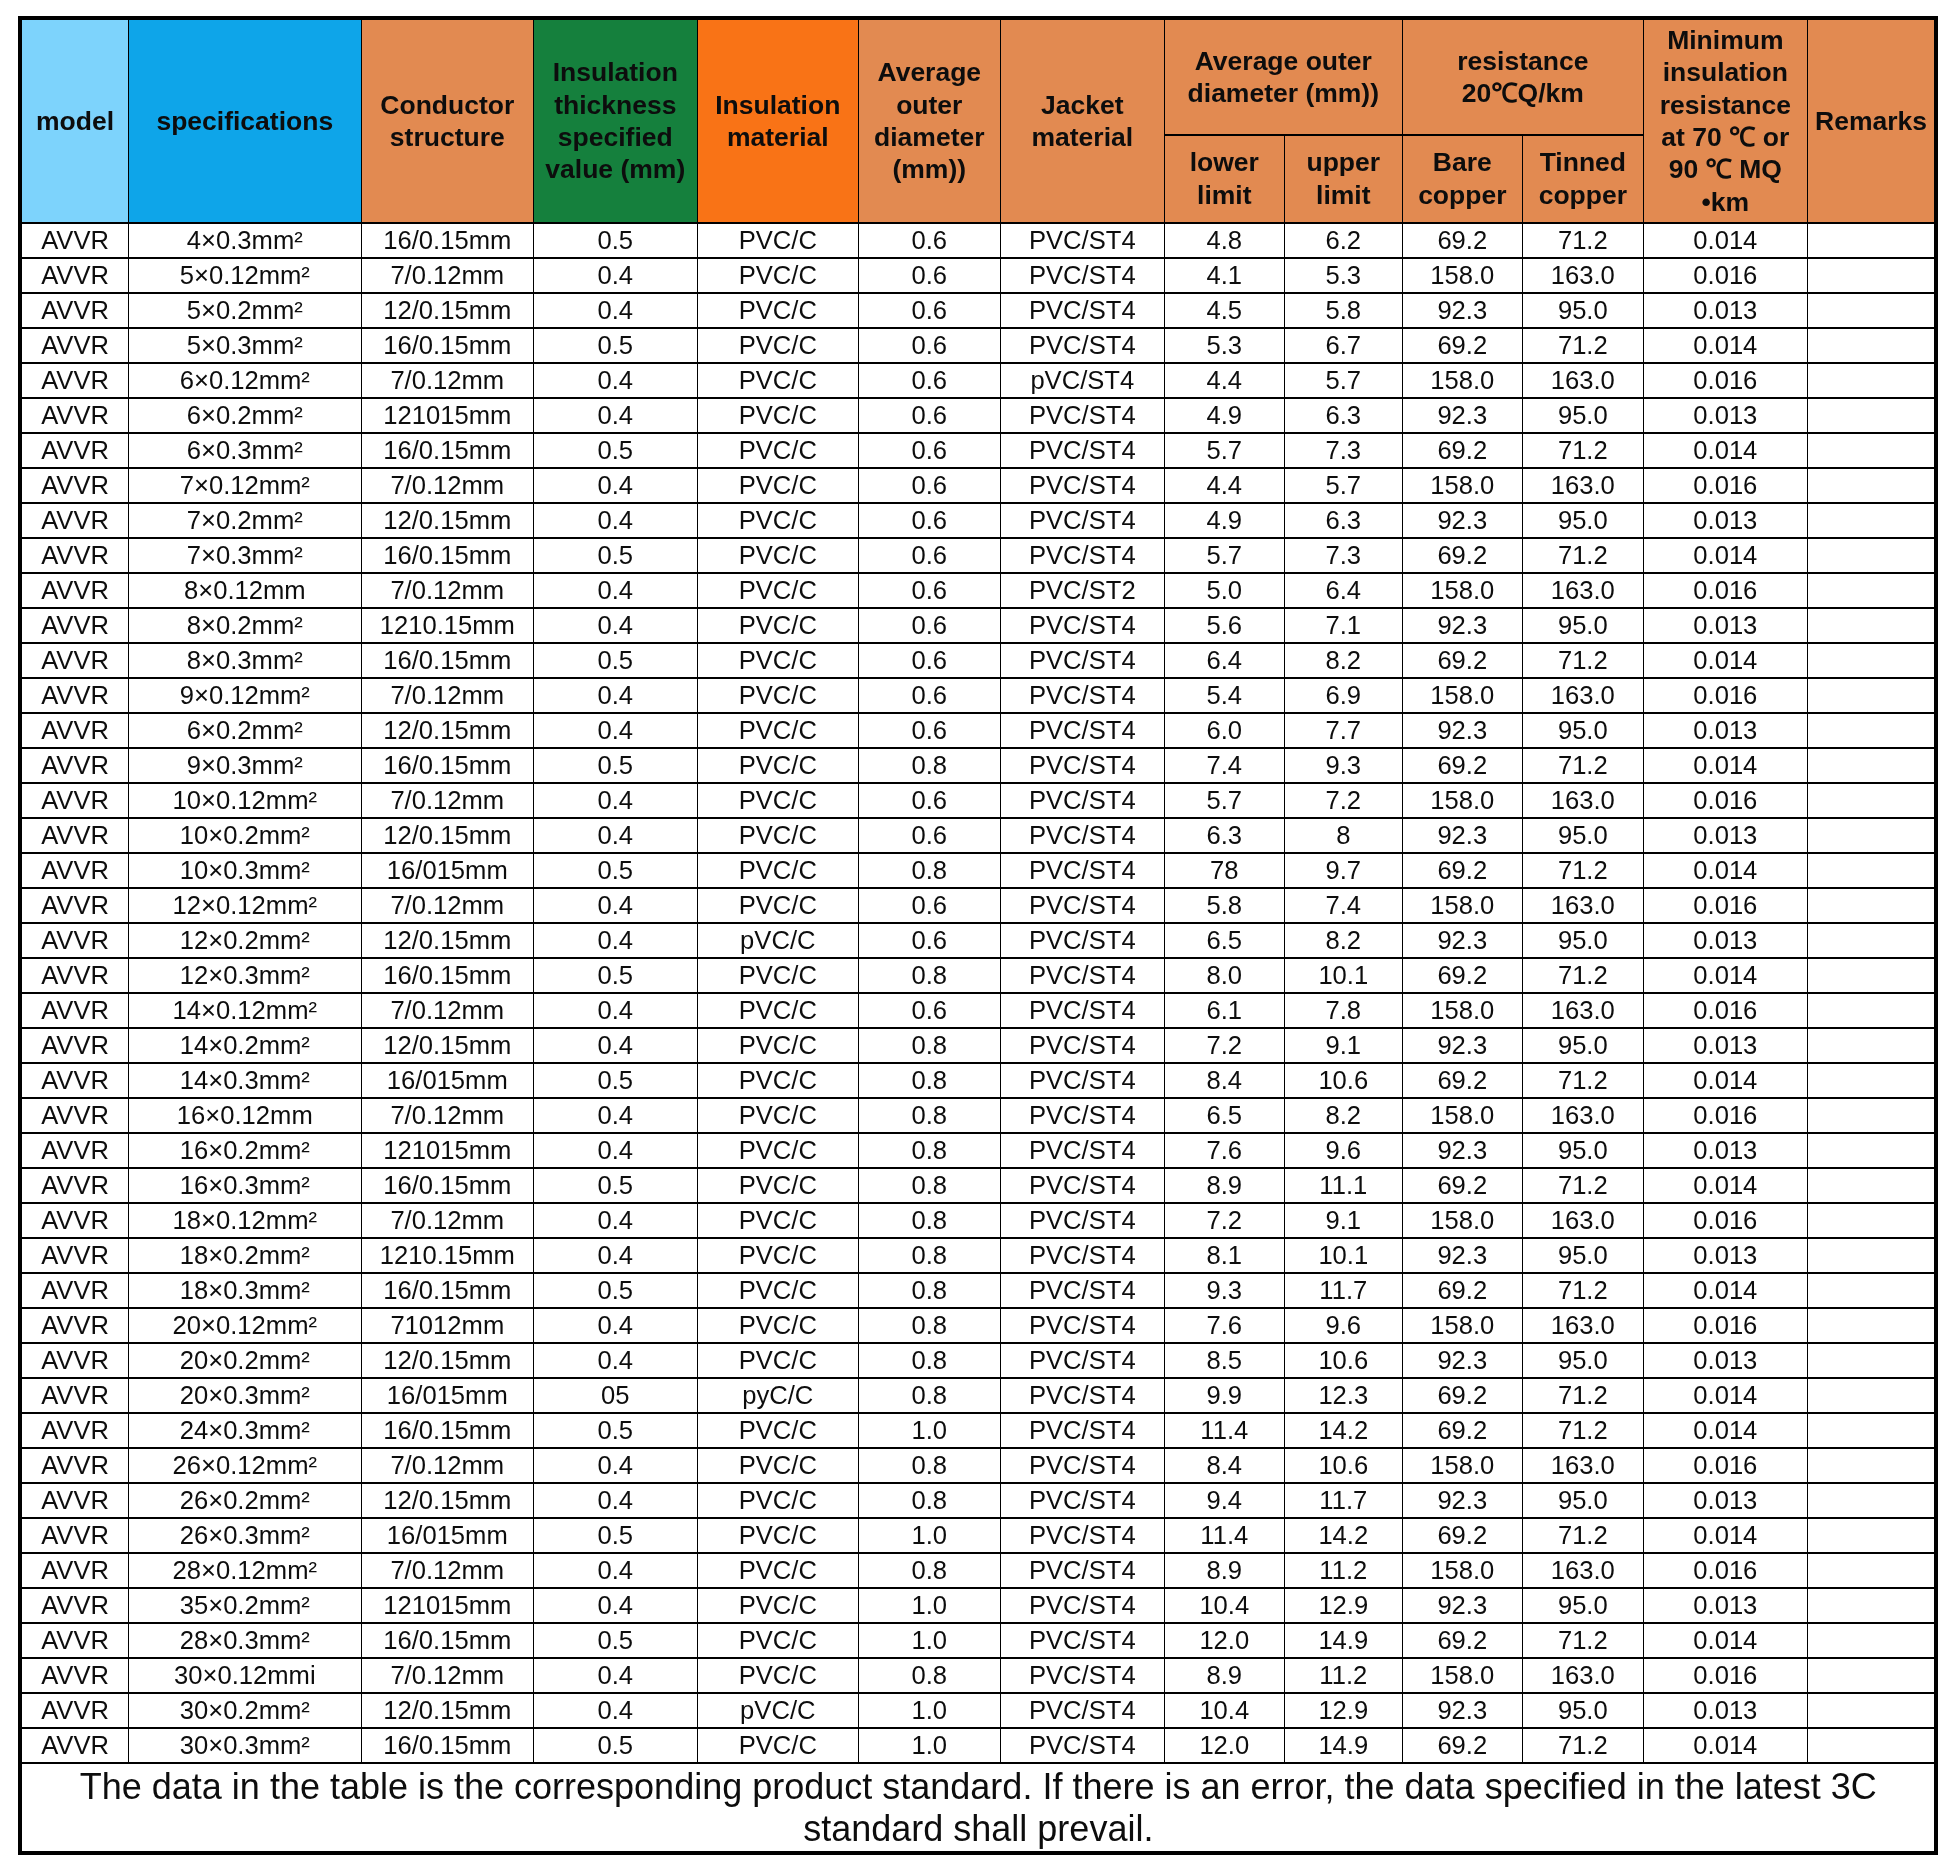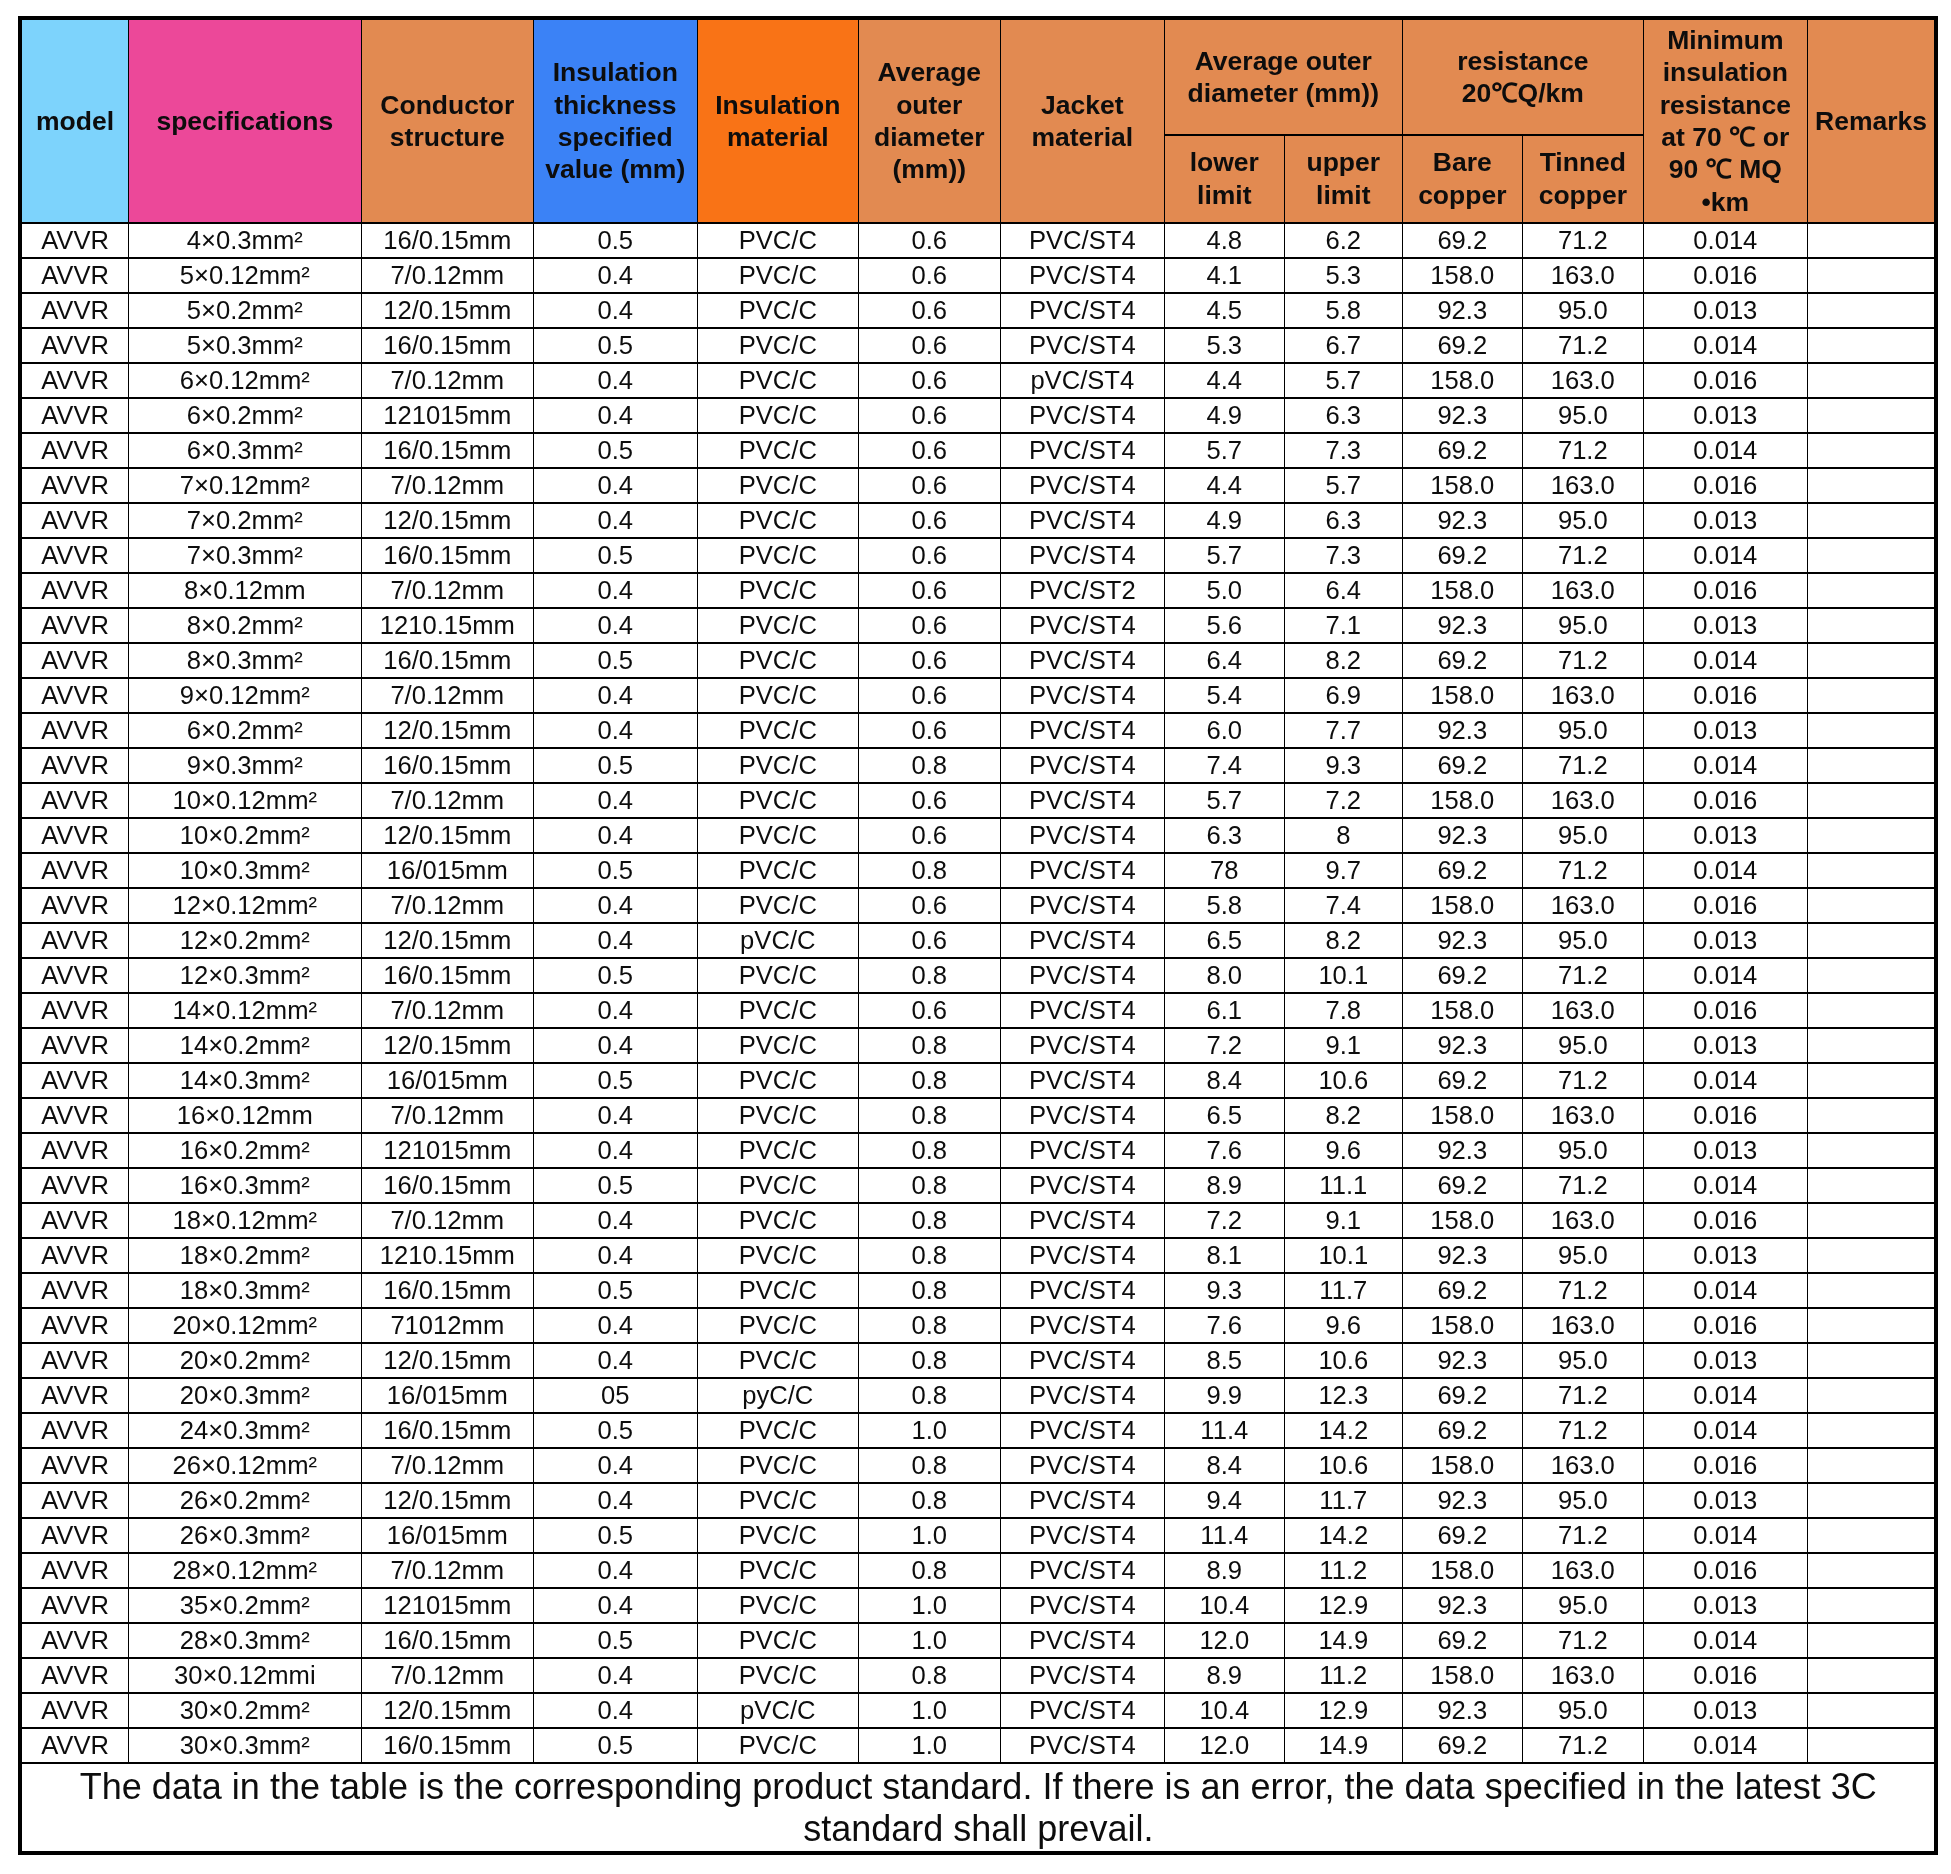--- a/index.html
+++ b/index.html
@@ -68,23 +68,23 @@
         <col style="width:120px">
         <col style="width:118px">
       <col style="width:120px">
         <col style="width:121px">
         <col style="width:164px">
       <col style="width:129px">
     </colgroup>
     <thead>
       <tr class="hdr-top">
         <th rowspan="2" style="background: #7dd3fc;">model</th>
-        <th rowspan="2" style="background: #ec4899;">specifications</th>
+        <th rowspan="2" style="background: #0ea5e9;">specifications</th>
         <th rowspan="2" style="background: rgb(226, 138, 81);">Conductor structure</th>
-        <th rowspan="2" style="background: #3b82f6; margin-left: 29px;">Insulation thickness specified value (mm)</th>
+        <th rowspan="2" style="background: #15803d; margin-left: 29px;">Insulation thickness specified value (mm)</th>
         <th rowspan="2" style="background: #f97316;">Insulation material</th>
         <th rowspan="2" style="background: rgb(226, 138, 81);">Average outer diameter (mm))</th>
         <th rowspan="2" style="background: rgb(226, 138, 81);">Jacket material</th>
         <th colspan="2" style="background: rgb(226, 138, 81);">Average outer diameter (mm))</th>
         <th colspan="2" style="background: rgb(226, 138, 81);">resistance 20℃Q/km</th>
         <th rowspan="2" style="background: rgb(226, 138, 81);">Minimum insulation resistance at 70 ℃ or 90 ℃ MQ •km</th>
         <th rowspan="2" style="background: rgb(226, 138, 81);">Remarks</th>
       </tr>
       <tr class="hdr-sub">
         <th style="background: rgb(226, 138, 81);">lower limit</th>

